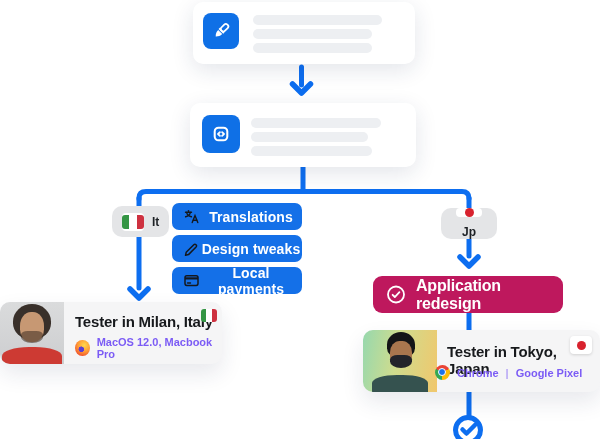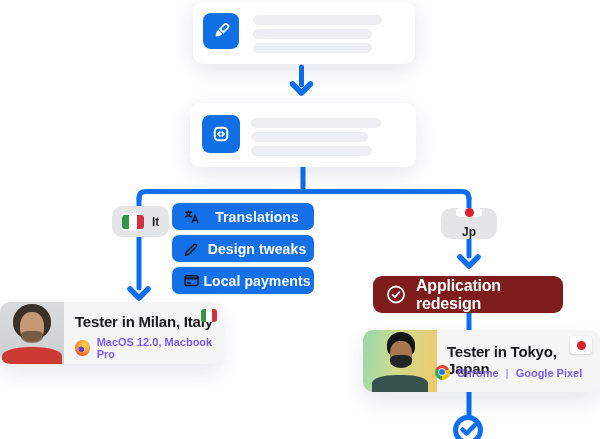--- a/index.html
+++ b/index.html
@@ -22,26 +22,26 @@
   .badge .lbl{font-size:12px;font-weight:700;color:#1d2125;}
 
   
   .flag-it{display:flex;overflow:hidden;border-radius:3px;}
   .flag-it i{flex:1;}
   .flag-it .g{background:#349544;} .flag-it .w{background:#ffffff;} .flag-it .r{background:#ce3140;}
   .chip{background:#ffffff;border-radius:4px;display:flex;align-items:center;justify-content:center;}
   .jdot{background:#d8222e;border-radius:50%;}
 
   
-  .btn{position:absolute;left:172px;width:142px;height:27px;background:#1470e8;border-radius:7px;
+  .btn{position:absolute;left:172px;width:130px;height:27px;background:#1470e8;border-radius:7px;
        display:flex;align-items:center;z-index:1;padding:0 0 0 11px;box-sizing:border-box;}
   .btn .txt{flex:1;text-align:center;color:#ffffff;font-weight:700;font-size:14px;letter-spacing:.1px;}
 
   
-  .pill{position:absolute;left:373px;top:276px;width:190px;height:37px;background:#7f1d1d;
+  .pill{position:absolute;left:373px;top:276px;width:190px;height:37px;background:#be185d;
         border-radius:9px;display:flex;align-items:center;gap:10px;padding:0 0 0 13px;
         box-sizing:border-box;z-index:2;}
   .pill .txt{color:#ffffff;font-weight:700;font-size:16px;letter-spacing:-.2px;}
 
   
   .tester{position:absolute;height:62px;background:#f5f5f6;border-radius:10px;z-index:1;
           box-shadow:0 10px 22px rgba(25,39,80,0.10);}
   .tester .title{position:absolute;font-size:15px;font-weight:700;color:#17191c;letter-spacing:-.2px;}
   .tester .sub{position:absolute;display:flex;align-items:center;gap:7px;}
   .tester .sub .t{font-size:11px;font-weight:700;color:#7b5bf5;}

